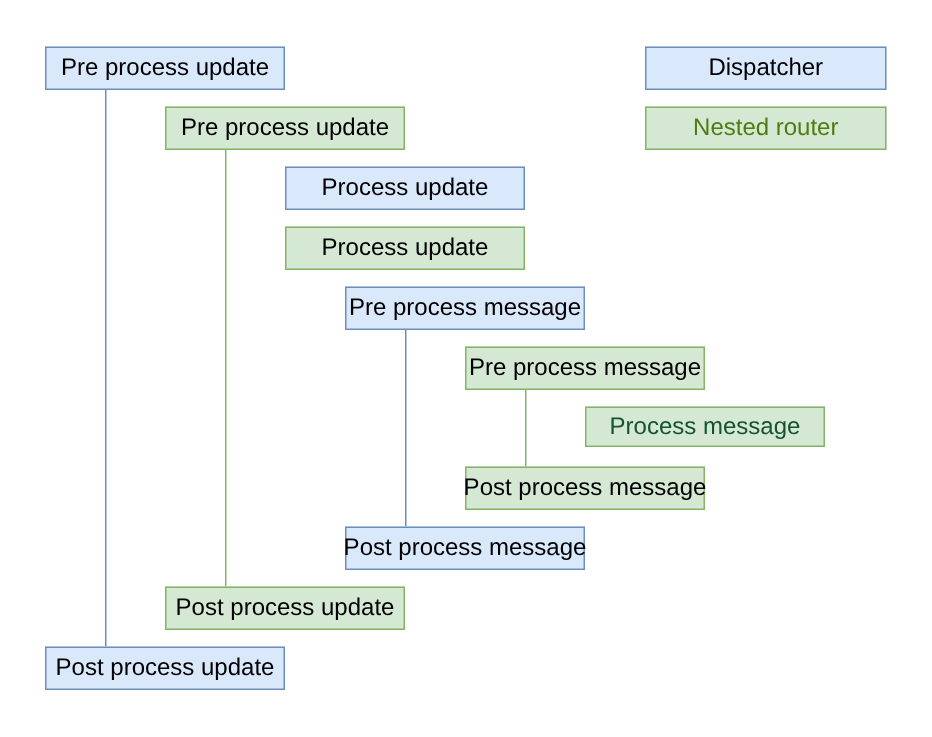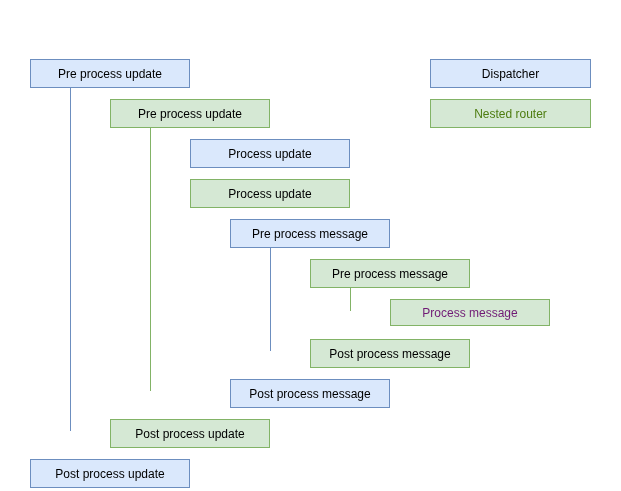--- a/index.html
+++ b/index.html
@@ -13,25 +13,24 @@
     overflow: hidden;
     background: #ffffff;
   }
   .node {
     position: absolute;
     box-sizing: border-box;
     border: 1px solid #000;
     display: flex;
     align-items: center;
     justify-content: center;
-    font-size: 12px;
+    font-size: 16px;
     line-height: 1;
     color: #000000;
     white-space: nowrap;
-    margin-top: 28px;
   }
   .connector {
     position: absolute;
     width: 1px;
   }
 </style>
 </head>
 <body>
 
 <div id="canvas" style="width: 621px; height: 491px; background: rgb(255, 255, 255);">
@@ -56,21 +55,21 @@
     </div>
     <div class="node" style="left: 190px; top: 151px; width: 160px; height: 29px; background: rgb(213, 232, 212); border-color: rgb(130, 179, 102); color: rgb(0, 0, 0);">
       <span>Process update</span>
     </div>
     <div class="node" style="left: 230px; top: 191px; width: 160px; height: 29px; background: rgb(218, 232, 252); border-color: rgb(108, 142, 191); color: rgb(0, 0, 0);">
       <span>Pre process message</span>
     </div>
     <div class="node" style="left: 310px; top: 231px; width: 160px; height: 29px; background: rgb(213, 232, 212); border-color: rgb(130, 179, 102); color: rgb(0, 0, 0);">
       <span>Pre process message</span>
     </div>
-    <div class="node" style="left: 390px; top: 271px; width: 160px; height: 27px; background: rgb(213, 232, 212); border-color: rgb(130, 179, 102); color: #701a75;">
+    <div class="node" style="left: 390px; top: 271px; width: 160px; height: 27px; background: rgb(213, 232, 212); border-color: rgb(130, 179, 102); color: #14532d;">
       <span>Process message</span>
     </div>
     <div class="node" style="left: 310px; top: 311px; width: 160px; height: 29px; background: rgb(213, 232, 212); border-color: rgb(130, 179, 102); color: rgb(0, 0, 0);">
       <span>Post process message</span>
     </div>
     <div class="node" style="left: 230px; top: 351px; width: 160px; height: 29px; background: rgb(218, 232, 252); border-color: rgb(108, 142, 191); color: rgb(0, 0, 0);">
       <span>Post process message</span>
     </div>
     <div class="node" style="left: 110px; top: 391px; width: 160px; height: 29px; background: rgb(213, 232, 212); border-color: rgb(130, 179, 102); color: rgb(0, 0, 0);">
       <span>Post process update</span>

